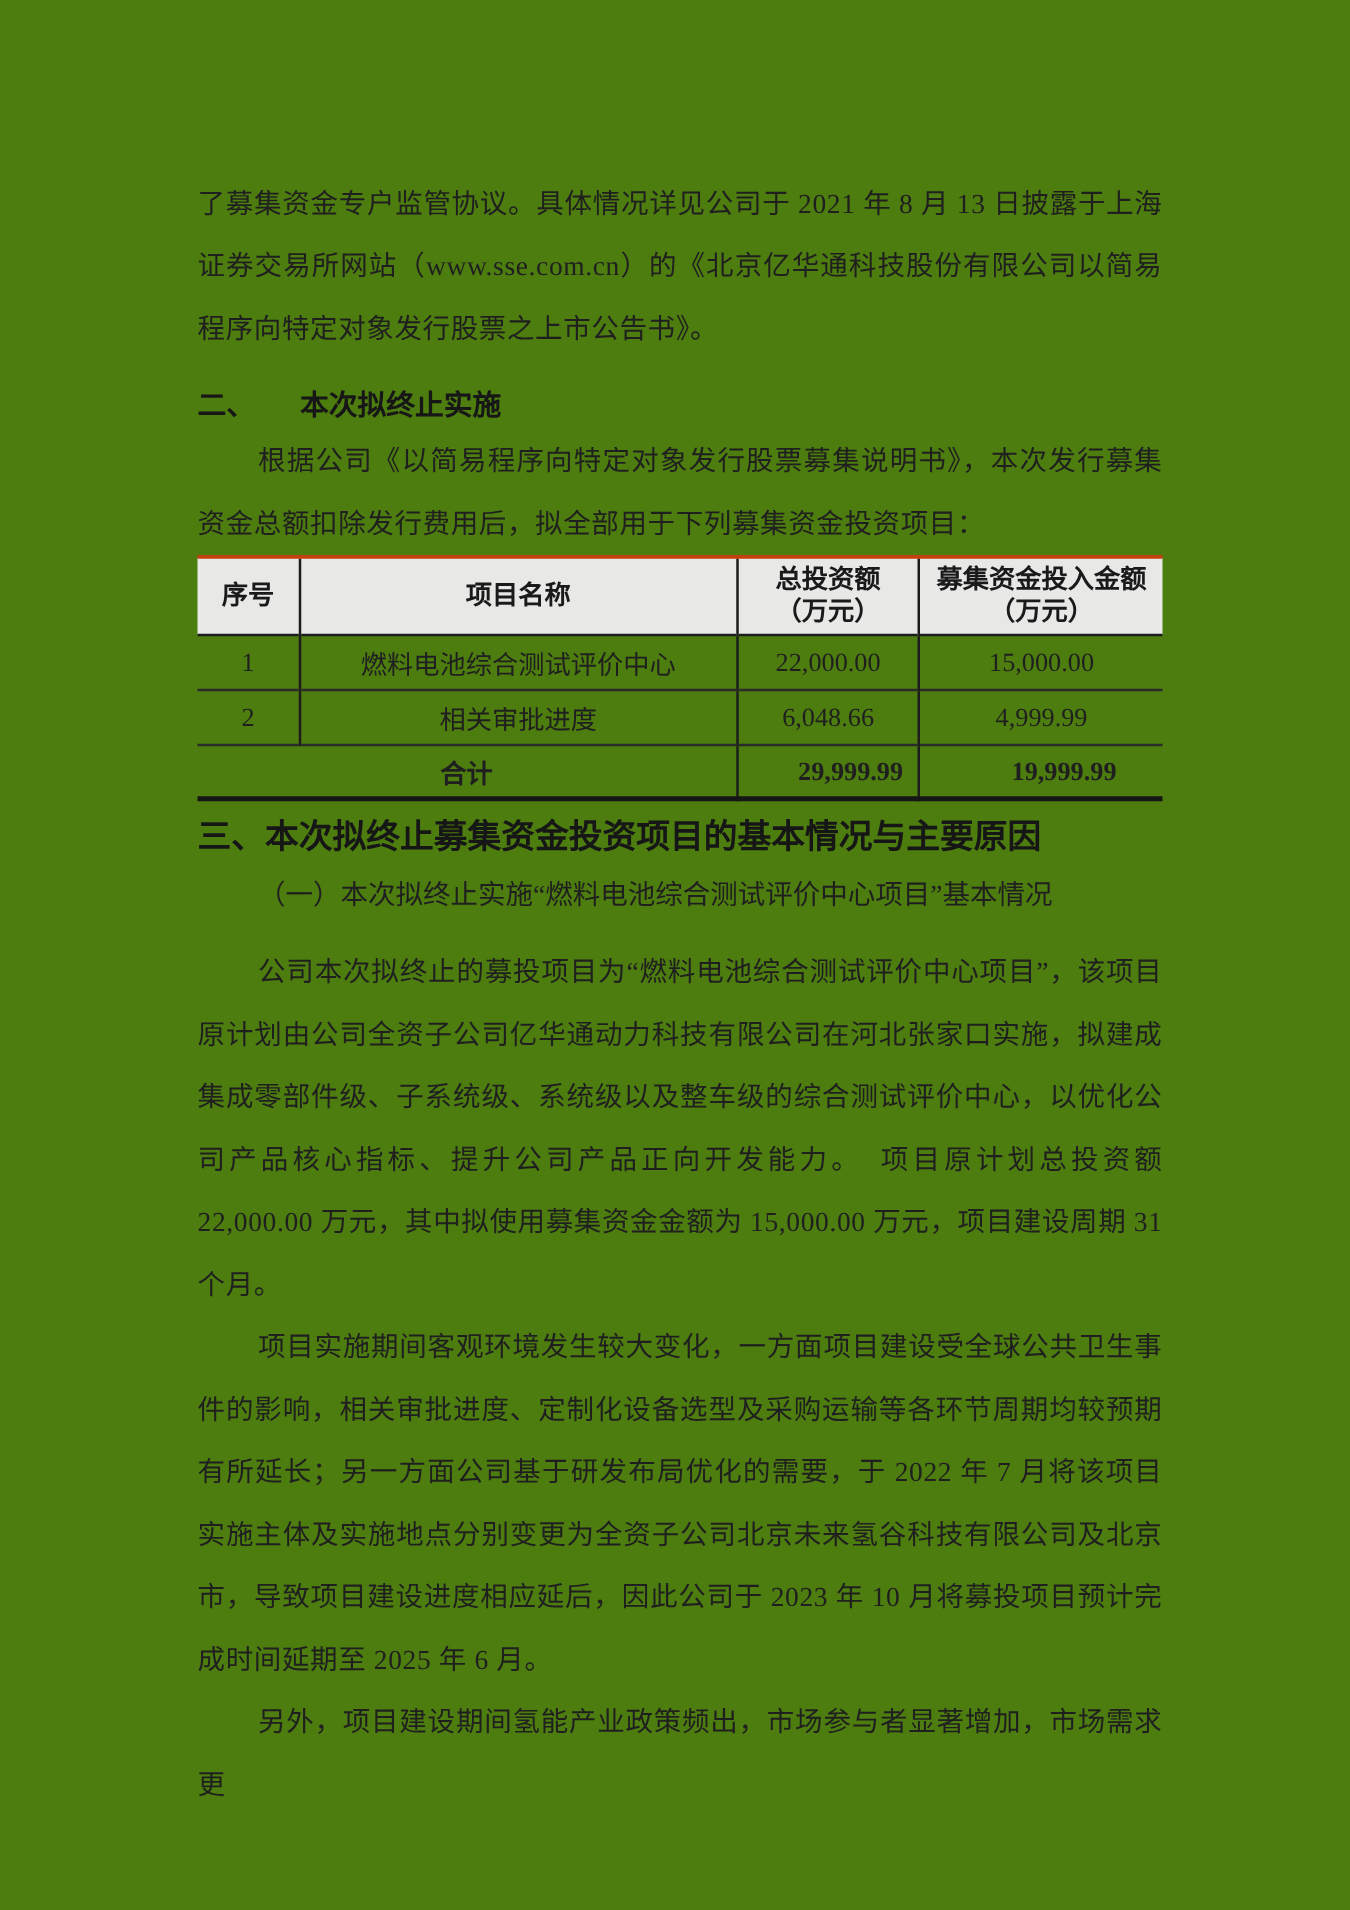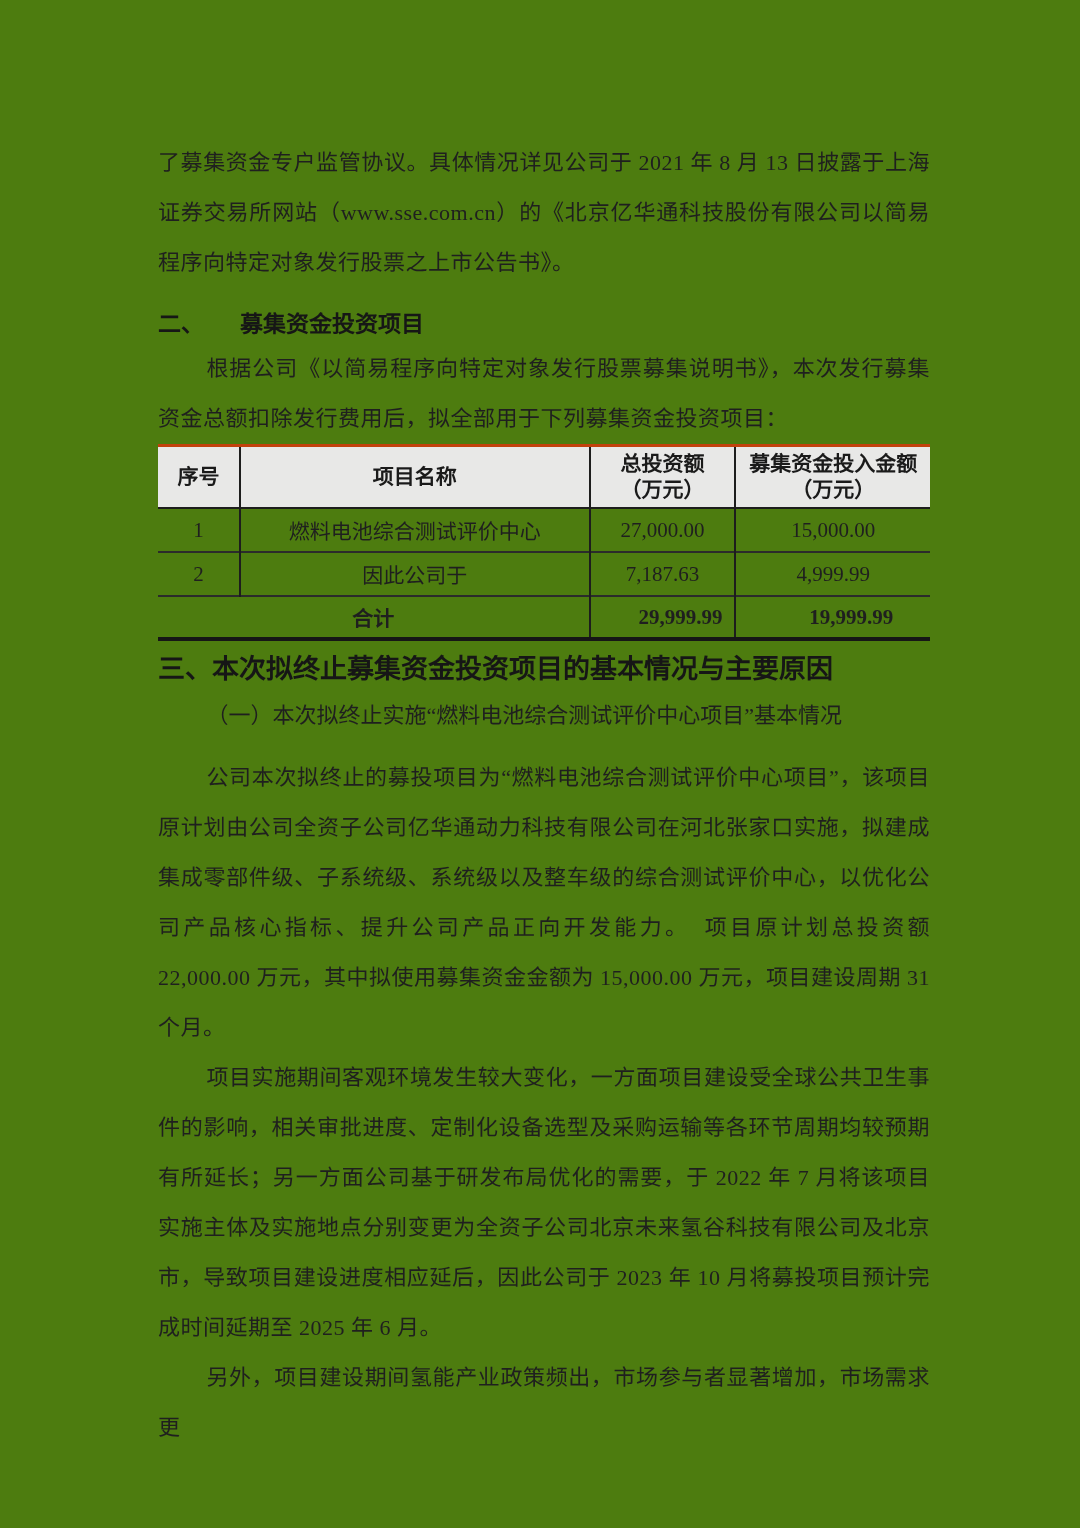--- a/index.html
+++ b/index.html
@@ -98,21 +98,21 @@
   .hdr-line{display:block;}
 </style>
 </head>
 <body>
 
 <div class="page">
   <div class="content">
 
     <p class="body-par">了募集资金专户监管协议。具体情况详见公司于 2021 年 8 月 13 日披露于上海证券交易所网站（www.sse.com.cn）的《北京亿华通科技股份有限公司以简易程序向特定对象发行股票之上市公告书》。</p>
 
-    <h2 class="sec"><span>二、</span><span class="gap"></span><span>募集资金投资项目</span></h2>
+    <h2 class="sec"><span>二、</span><span class="gap"></span><span>本次拟终止实施</span></h2>
 
     <p class="body-par indent mt-sm">根据公司《以简易程序向特定对象发行股票募集说明书》，本次发行募集资金总额扣除发行费用后，拟全部用于下列募集资金投资项目：</p>
 
     <table class="fund">
       <colgroup>
         <col style="width:10.6%">
         <col style="width:45.3%">
         <col style="width:18.9%">
         <col style="width:25.2%">
       </colgroup>
@@ -127,27 +127,27 @@
           <th>
             <span class="hdr-line">募集资金投入金额</span>
             <span class="hdr-line">（万元）</span>
           </th>
         </tr>
       </thead>
       <tbody>
         <tr class="data-row">
           <td>1</td>
           <td>燃料电池综合测试评价中心</td>
-          <td class="num">27,000.00</td>
+          <td class="num">22,000.00</td>
           <td class="num">15,000.00</td>
         </tr>
         <tr class="data-row">
           <td>2</td>
-          <td>因此公司于</td>
-          <td class="num">7,187.63</td>
+          <td>相关审批进度</td>
+          <td class="num">6,048.66</td>
           <td class="num">4,999.99</td>
         </tr>
         <tr class="total-row">
           <td colspan="2">合计</td>
           <td class="num">29,999.99</td>
           <td class="num">19,999.99</td>
         </tr>
       </tbody>
     </table>
 

